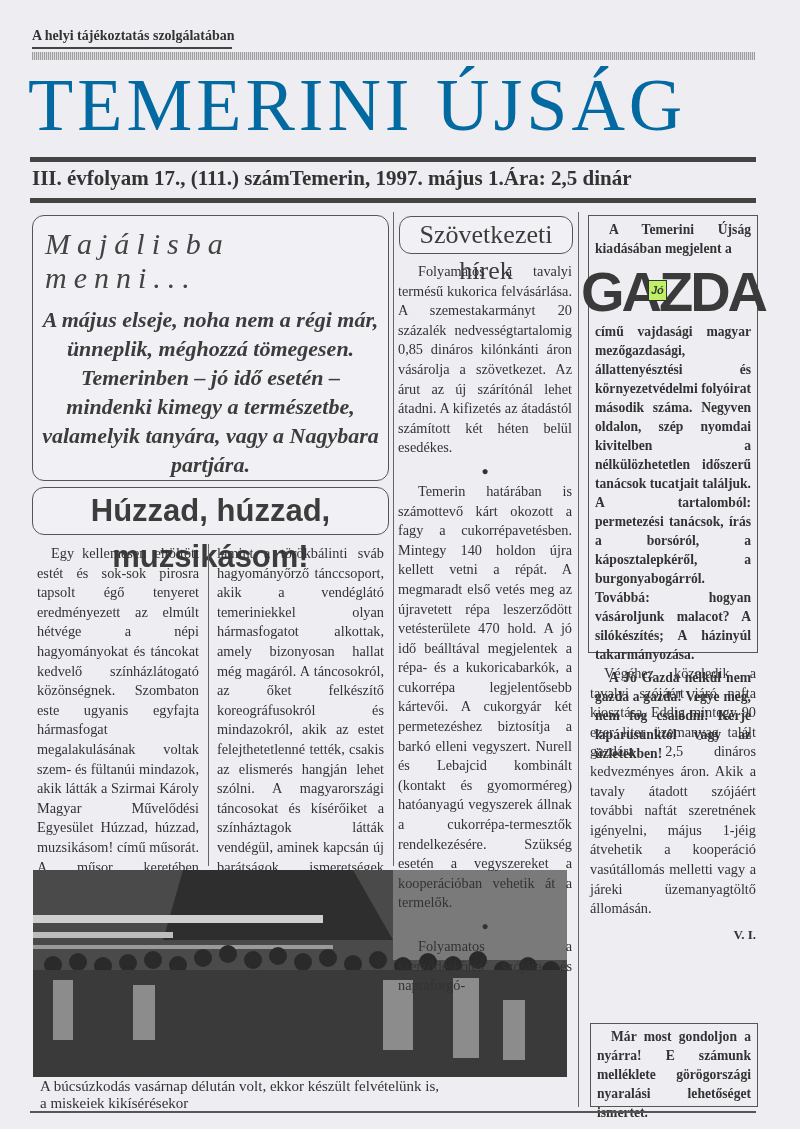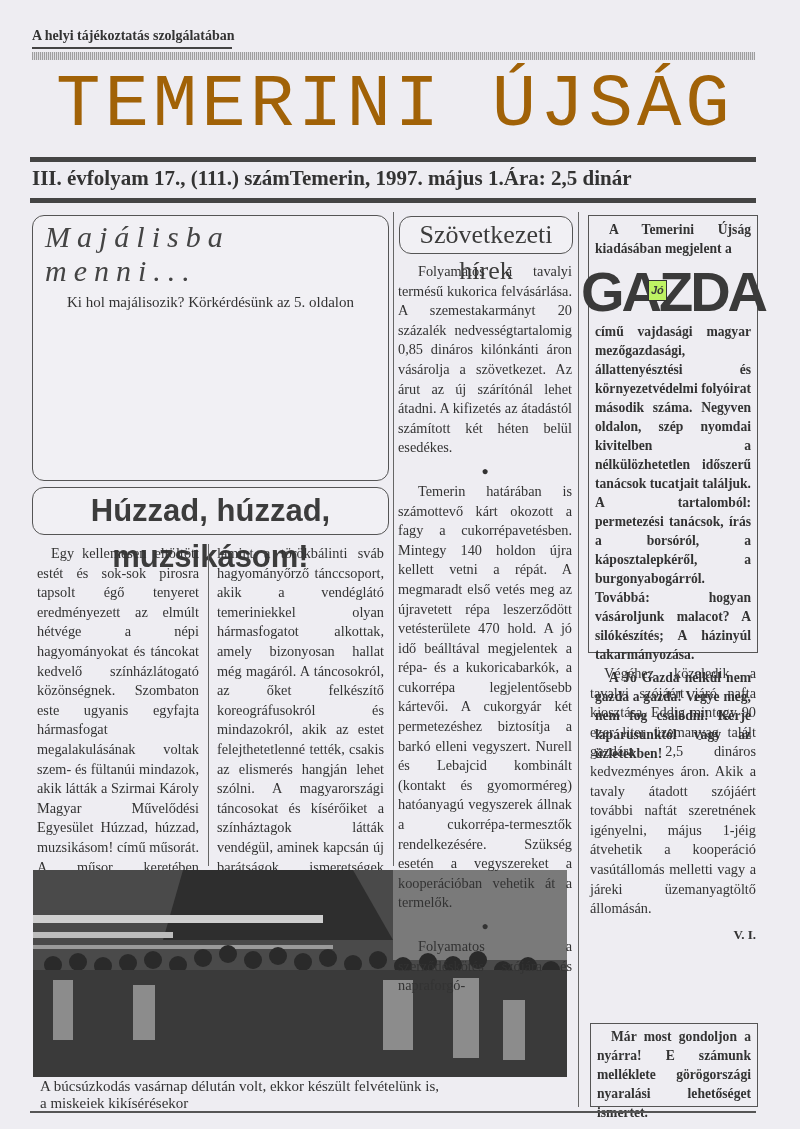--- a/index.html
+++ b/index.html
@@ -9,27 +9,27 @@
     font-family:"Liberation Serif", serif;
     color:#3a3a3a;
     position:relative;
   }
   .abs { position:absolute; }
   .tagline { left:32px; top:28px; font-size:14px; font-weight:bold; color:#333; }
   .tagline-rule { left:32px; top:47px; width:200px; height:2px; background:#444; }
   .hatch { left:32px; top:52px; width:723px; height:8px;
     background: repeating-linear-gradient(90deg,#8a8a8a 0 1px,#d8d8dc 1px 2px); opacity:.8; }
   .masthead { left:28px; top:60px; width:730px; font-size:74px; letter-spacing:4px;
-    color:#a16207; font-family:Liberation Mono, monospace; line-height:90px; white-space:nowrap;margin-left:28px; }
+    color:#0369a1; font-family:Liberation Serif, serif; line-height:90px; white-space:nowrap; }
   .rule-thick { height:5px; background:#444; left:30px; width:726px; }
   .infobar { left:32px; top:166px; width:724px; display:flex; justify-content:flex-start;
     font-size:21px; font-weight:bold; color:#333; }
   .box { border:1.5px solid #555; border-radius:12px; background:#f1f0f4; }
   .maj-box { left:32px; top:215px; width:355px; height:264px; text-align:center; }
-  .maj-title { font-style:italic; font-size:30px; letter-spacing:7px; color:#444; margin-top:4px; text-align:left; padding-left:12px; }
+  .maj-title { font-style:italic; font-size:30px; letter-spacing:7px; color:#444; margin-top:11px; text-align:left; padding-left:12px; }
   .maj-lead { font-style:italic; font-weight:bold; font-size:22px; line-height:29px; color:#3c3c3c; margin-top:10px; padding:0 8px; }
   .maj-sub { font-size:15px; color:#333; margin-top:6px; }
   .huz-box { left:32px; top:487px; width:355px; height:46px; text-align:center;
     font-size:31px; font-weight:bold; font-family:"Liberation Sans Narrow","Liberation Sans", sans-serif; line-height:46px; color:#3c3c3c; transform-origin:left; }
   .col-text { font-size:14.3px; line-height:19.6px; text-align:justify; color:#333; hyphens:manual; }
   .col1 { left:37px; top:544px; width:162px; text-indent:14px; }
   .col2 { left:217px; top:544px; width:167px; }
   .vline { width:1px; background:#666; }
   .sign { font-weight:bold; font-size:13px; text-align:right; }
   .szov-box { left:399px; top:216px; width:172px; height:36px; text-align:center; font-size:26px; font-weight:normal; line-height:36px; color:#3c3c3c; }
@@ -60,20 +60,21 @@
 <div class="abs rule-thick" style="top:157px"></div>
 <div class="abs infobar">
   <span>III. évfolyam 17., (111.) szám</span>
   <span>Temerin, 1997. május 1.</span>
   <span>Ára: 2,5 dinár</span>
 </div>
 <div class="abs rule-thick" style="top:198px"></div>
 
 <div class="abs box maj-box">
   <div class="maj-title">Majálisba menni...</div>
+  <div class="maj-lead">A május elseje, noha nem a régi már, ünneplik, méghozzá tömegesen. Temerinben – jó idő esetén – mindenki kimegy a természetbe, valamelyik tanyára, vagy a Nagybara partjára.</div>
   <div class="maj-sub">Ki hol majálisozik? Körkérdésünk az 5. oldalon</div>
 </div>
 
 <div class="abs box huz-box">
   <span>Húzzad, húzzad, muzsikásom!</span>
 </div>
 
 <div class="abs col-text col1">Egy kellemesen eltöltött estét és sok-sok pirosra tapsolt égő tenyeret eredményezett az elmúlt hétvége a népi hagyományokat és táncokat kedvelő színházlátogató közönségnek. Szombaton este ugyanis egyfajta hármasfogat megalakulásának voltak szem- és fültanúi mindazok, akik látták a Szirmai Károly Magyar Művelődési Egyesület Húzzad, húzzad, muzsikásom! című műsorát. A műsor keretében bemutatkozott a miskei hagyományőrző néptáncegyüttes, va-</div>
 <div class="abs vline" style="left:208px;top:544px;height:322px"></div>
 <div class="abs col-text col2">

